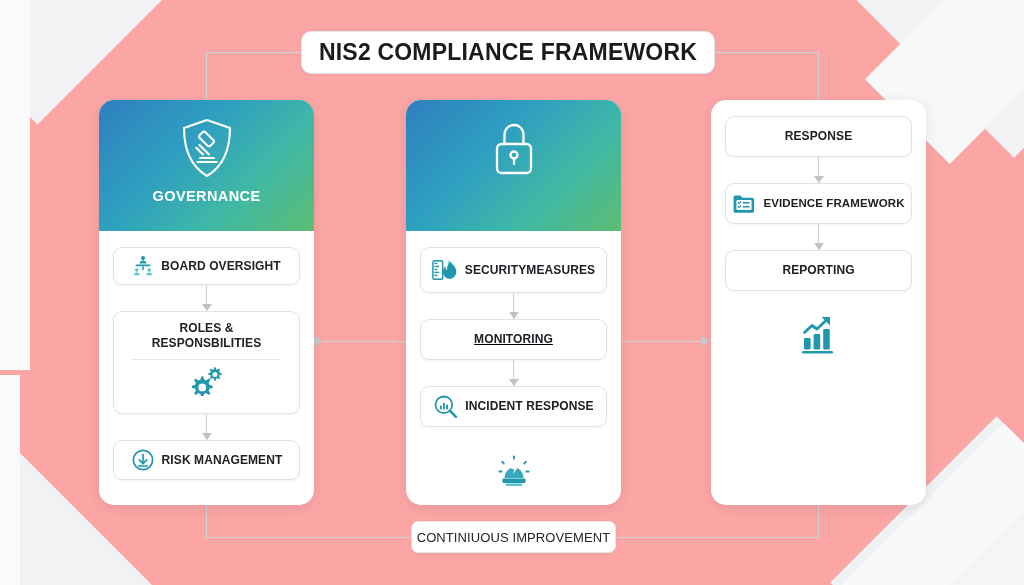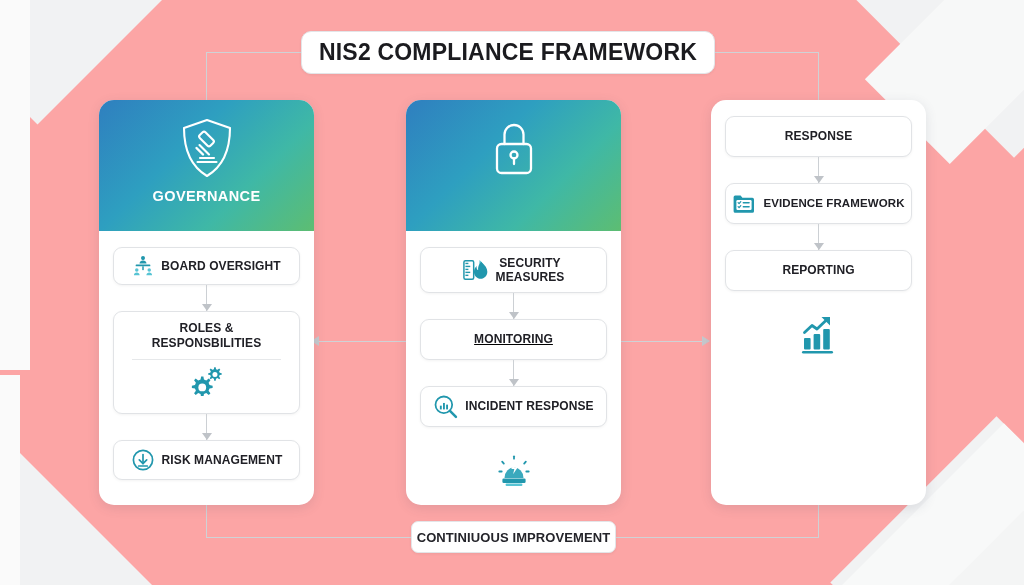--- a/index.html
+++ b/index.html
@@ -34,21 +34,21 @@
 
   
   .pill {
     position:absolute; background:#ffffff; border:1px solid #e3e5e8;
     border-radius:10px; display:flex; align-items:center; justify-content:center;
     box-shadow:0 1px 3px rgba(0,0,0,.06);
   }
   #title-pill { left:301px; top:31px; width:414px; height:43px; }
   #title-pill .t { font-size:23px; font-weight:bold; color:#1b1b1f; letter-spacing:.2px; }
   #footer-pill { left:411px; top:521px; width:205px; height:32px; border-radius:7px; }
-  #footer-pill .t { font-size:13px; font-weight:bold; color:#24242a; letter-spacing:.1px; }
+  #footer-pill .t { font-size:13px; font-weight:normal; color:#24242a; letter-spacing:.1px; }
 
   
   .card {
     position:absolute; top:100px; width:215px; height:405px;
     background:#ffffff; border-radius:15px;
     box-shadow:0 3px 12px rgba(60,70,90,.13);
     overflow:hidden;
   }
   #card-0 { left:99px; }
   #card-1 { left:406px; }
@@ -211,21 +211,21 @@
             <rect x="1" y="2" width="10.5" height="20" rx="1.6" fill="none" stroke="#2197ad" stroke-width="1.6"></rect>
             <rect x="2.6" y="4.2" width="3.2" height="1.5"></rect>
             <rect x="2.6" y="7.4" width="5.2" height="1.5"></rect>
             <rect x="2.6" y="10.6" width="3.2" height="1.5"></rect>
             <rect x="2.6" y="13.8" width="5.2" height="1.5"></rect>
             <rect x="2.6" y="17" width="3.2" height="1.5"></rect>
             <path d="M17.8 1.2c3.6 3.6 5.2 6.1 5.2 9.1 0 1.9-.9 3.6-2.2 4.7.5-1.6.2-3.3-.9-4.6-.2 2.6-1.4 4.3-2.9 5.6z" fill="#57c4d4"></path>
             <path d="M19.6 3.2c4.3 4 6.6 7 6.6 10.6 0 4.2-3.2 7.6-7.2 7.6s-7.2-3.4-7.2-7.6c0-2.3 1.2-4.3 2.9-6.2-.3 2.2.4 3.9 1.6 4.8-.5-3.5.8-6.6 3.3-9.2z"></path>
           </svg>
         </span>
-        <span style="display:flex;flex-direction:column;align-items:center;">
+        <span style="display:flex;flex-direction:row;align-items:center;">
           <span class="lbl">SECURITY</span>
           <span class="lbl">MEASURES</span>
         </span>
       </div>
 
       <div class="vconn">
         <div class="ln"></div>
           <div class="ar"></div>
       </div>
 

